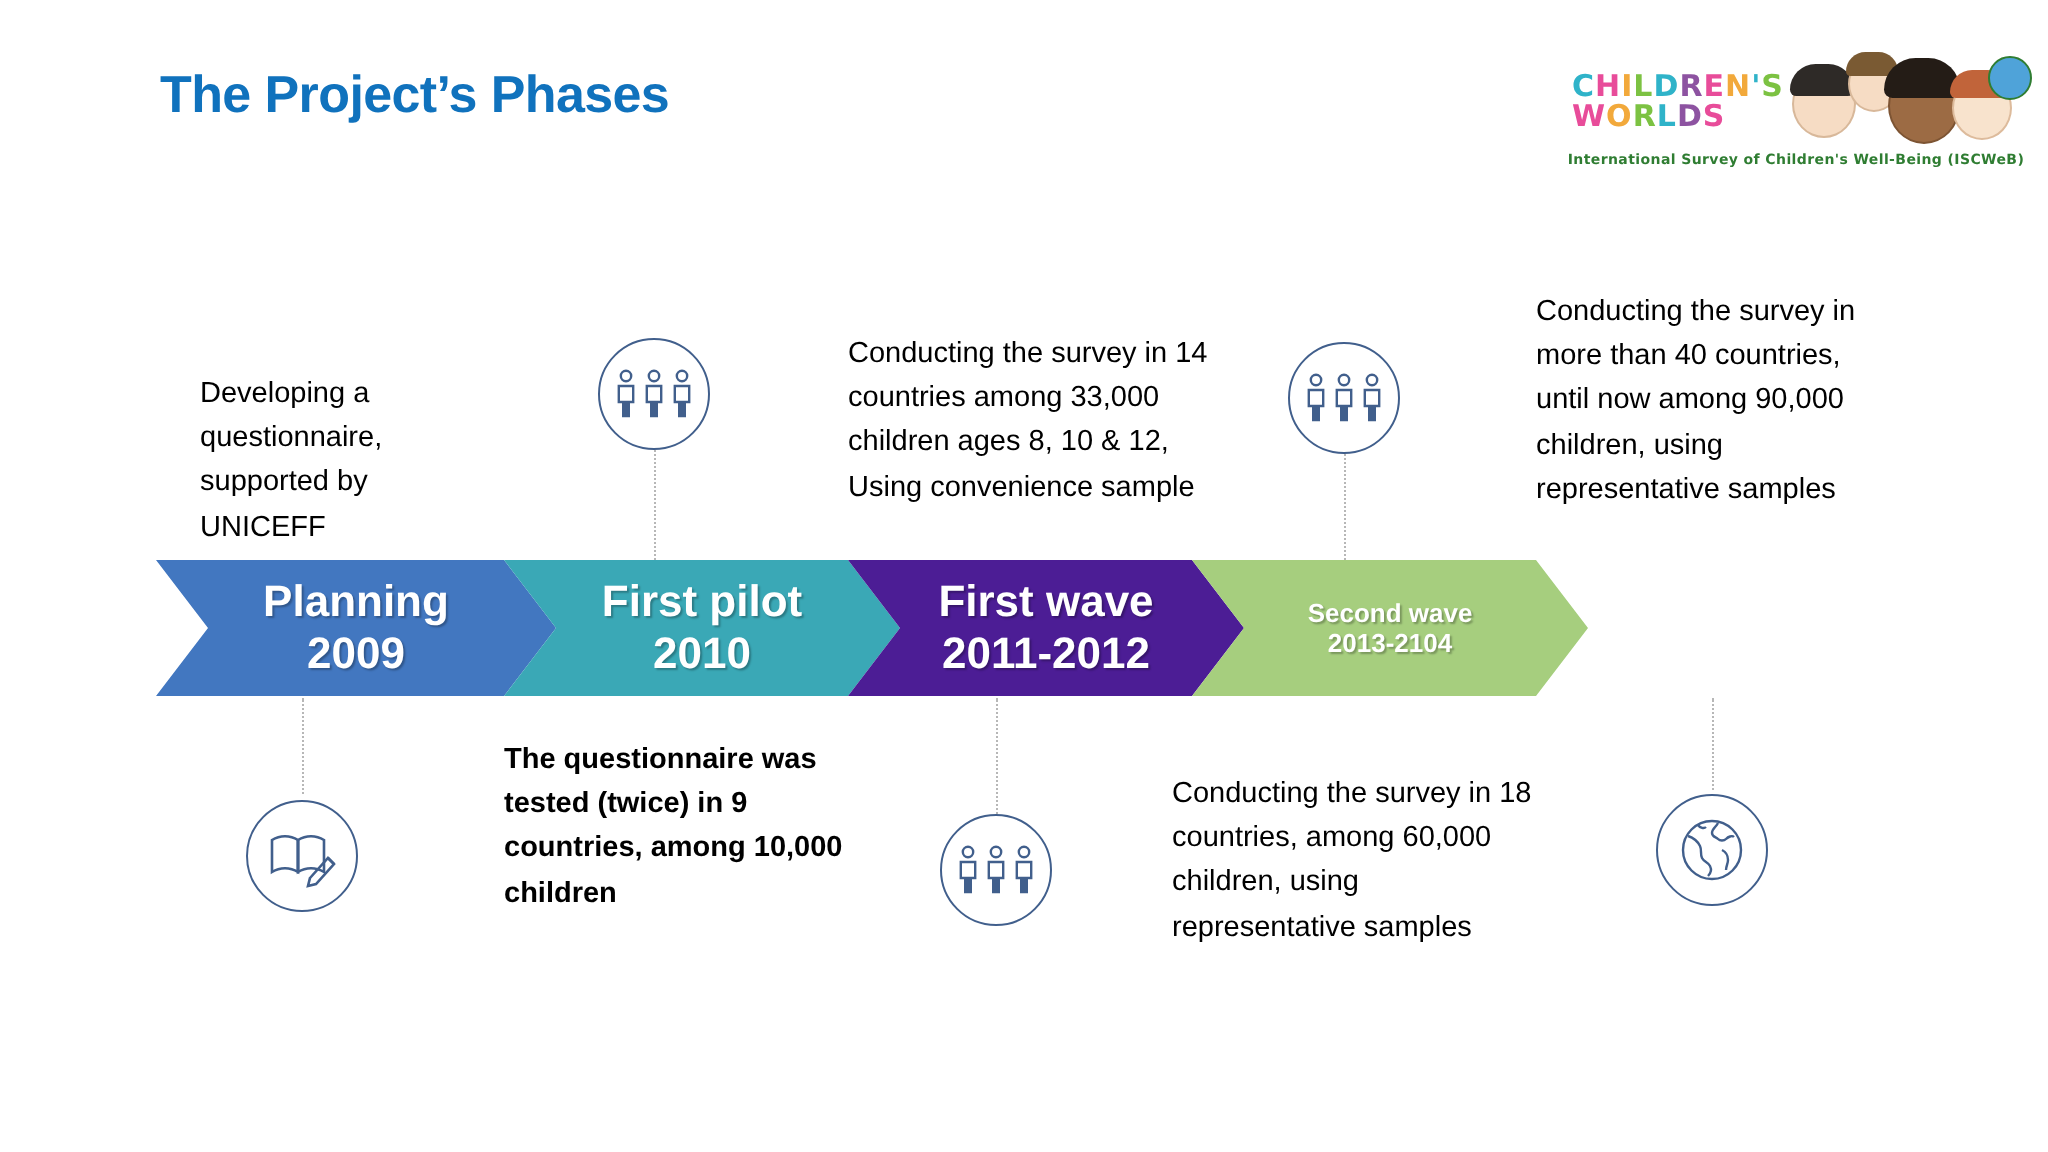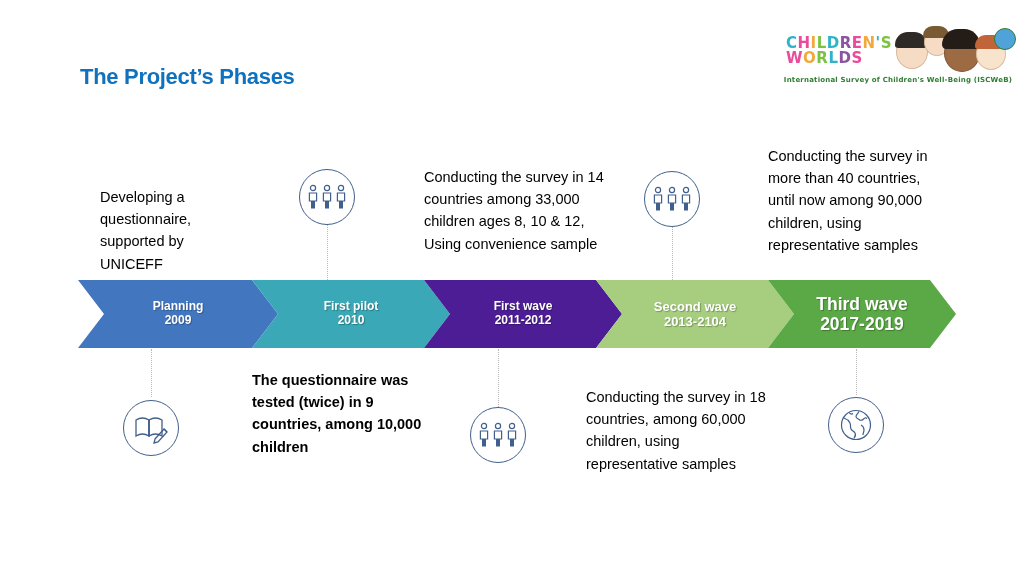--- a/index.html
+++ b/index.html
@@ -5,23 +5,22 @@
   html,body{margin:0;padding:0;}
   body{
     width:1024px;height:576px;background:#ffffff;overflow:hidden;position:relative;
     font-family:"Liberation Sans",sans-serif;
   }
   .slide{position:absolute;inset:0;}
 
   
   .title{
     position:absolute;left:80px;top:32px;
-    font-size:22px;font-weight:bold;color:#1072bd;letter-spacing:-0.3px;
+    font-size:26px;font-weight:bold;color:#1072bd;letter-spacing:-0.3px;
     white-space:nowrap;
-    margin-top:32px;
   }
 
   
   .logo{position:absolute;left:782px;top:20px;width:232px;height:76px;}
   .logo-word{position:absolute;left:4px;top:16px;width:112px;line-height:1.02;}
   .logo-word .l1,.logo-word .l2{
     font-family:"DejaVu Sans",sans-serif;font-weight:bold;font-size:15px;letter-spacing:0.5px;
   }
   .logo-faces{position:absolute;left:112px;top:6px;width:120px;height:46px;}
   .face{position:absolute;border-radius:50%;}
@@ -29,21 +28,21 @@
     position:absolute;left:0;top:56px;width:232px;text-align:center;
     font-family:"DejaVu Sans",sans-serif;font-size:7px;font-weight:bold;
     color:#2f7d32;letter-spacing:0.2px;white-space:nowrap;
   }
 
   
   .band{position:absolute;left:0;top:280px;height:68px;width:1024px;}
   .chev{
     position:absolute;top:0;height:68px;
     display:flex;flex-direction:column;align-items:center;justify-content:center;
-    color:#ffffff;font-weight:bold;font-size:12px;line-height:1.16;text-align:center;
+    color:#ffffff;font-weight:bold;font-size:22px;line-height:1.16;text-align:center;
     text-shadow:1px 1px 1px rgba(0,0,0,.28);
     clip-path:polygon(0 0, calc(100% - 26px) 0, 100% 50%, calc(100% - 26px) 100%, 0 100%, 26px 50%);
   }
   .chev.first{clip-path:polygon(0 0, calc(100% - 26px) 0, 100% 50%, calc(100% - 26px) 100%, 0 100%, 26px 50%);}
   .chev .ln{display:block;white-space:nowrap;}
 
   
   .cap{
     position:absolute;font-size:14.5px;line-height:1.53;color:#000000;
     font-family:"Liberation Sans",sans-serif;
@@ -122,24 +121,20 @@
     <div class="chev" style="left:424px;width:198px;background:#4c1d95;">
       <span class="ln">First wave</span>
       <span class="ln">2011-2012</span>
     </div>
 
     <div class="chev" style="left:596px;width:198px;background:#a6ce7e;font-size:13px;">
       <span class="ln" style="white-space:normal;width:110px;">Second wave</span>
       <span class="ln">2013-2104</span>
     </div>
 
-    <div class="chev" style="left:768px;width:188px;background:#5ba846;font-size:17.5px;">
-      <span class="ln" style="white-space:normal;width:100px;">Third wave</span>
-      <span class="ln">2017-2019</span>
-    </div>
 
   </div>
 
   <div class="ico" style="left:123px;top:400px;">
     <svg width="36" height="32" viewBox="0 0 36 32" fill="none" stroke="#415f8c" stroke-width="1.3">
       <path d="M3 8 C7 5.5 12 5.5 16 8 L16 24 C12 21.5 7 21.5 3 24 Z"></path>
       <path d="M16 8 C20 5.5 25 5.5 29 8 L29 24 C25 21.5 20 21.5 16 24 Z"></path>
       <path d="M16 8 L16 24"></path>
       <path d="M22 27 L31 17 L34 20 L25 30 L21 31 Z"></path>
       <path d="M31 17 L34 20"></path>

